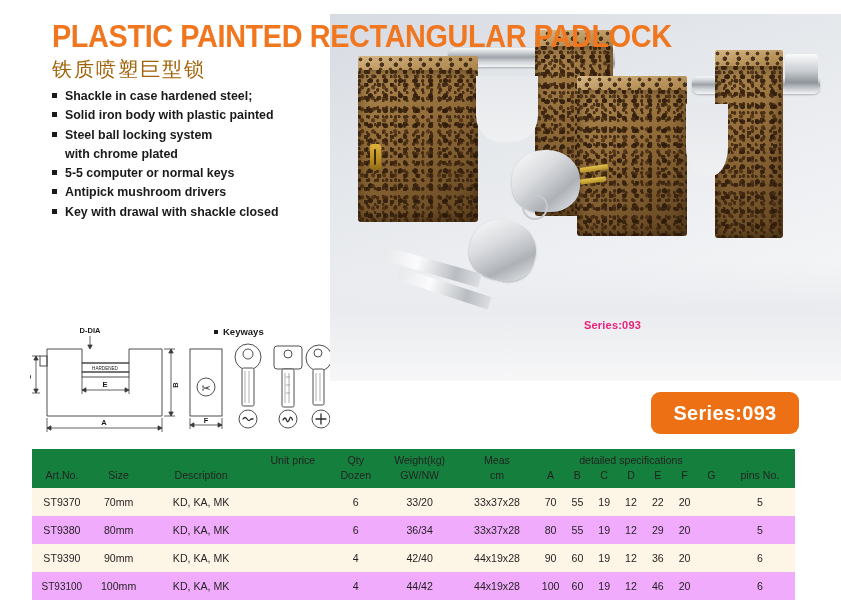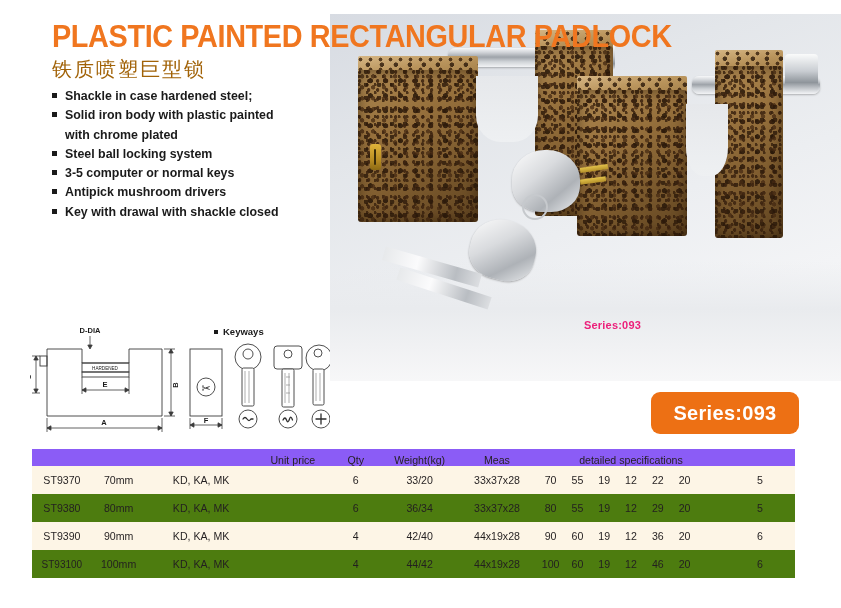--- a/index.html
+++ b/index.html
@@ -73,26 +73,26 @@
   .tech{position:absolute;left:30px;top:315px;width:300px;height:125px;}
   .tech svg{display:block;}
   .keyways-label{position:absolute;left:214px;top:326px;font-size:9.5px;font-weight:bold;
       color:#1a1a1a;padding-left:9px;}
   .keyways-label .sq{position:absolute;left:0;top:4px;width:4px;height:4px;background:#1a1a1a;}
 
   
   .tbl{position:absolute;left:32px;top:449px;width:763px;border-collapse:collapse;
       font-size:10.6px;color:#231f20;}
   .tbl th,.tbl td{padding:0;text-align:center;font-weight:normal;}
-  .thead-row{background:#8b5cf6;}
+  .thead-row{background:#15803d;}
   .thead-row th{height:17px;vertical-align:bottom;line-height:12px;}
   .thead-row.r2 th{height:19px;vertical-align:top;padding-top:3px;}
   .tbl tbody tr{height:28px;}
   .row-odd{background:#fdf5e6;}
-  .row-even{background:#4d7c0f;}
+  .row-even{background:#f0abfc;}
   .tbl td.art{font-size:10.6px;}
   .tbl td.small{font-size:10px;}
 </style>
 </head>
 <body>
 
 <div class="photo-panel">
   <div class="photo-floor"></div>
 
   <div>
@@ -128,23 +128,23 @@
 
   <span class="series-photo-tag">Series:093</span>
 </div>
 
 <div class="title">PLASTIC PAINTED RECTANGULAR PADLOCK</div>
 <div class="subtitle">铁质喷塑巨型锁</div>
 
 <div class="features">
   <div class="feat"><span class="sq"></span><span>Shackle in case hardened steel;</span></div>
   <div class="feat"><span class="sq"></span><span>Solid iron body with plastic painted</span></div>
+  <div class="feat"><span class="sq"></span><span>Steel ball locking system</span></div>
   <div class="feat cont"><span>with chrome plated</span></div>
-  <div class="feat"><span class="sq"></span><span>Steel ball locking system</span></div>
-  <div class="feat"><span class="sq"></span><span>3-5 computer or normal keys</span></div>
+  <div class="feat"><span class="sq"></span><span>5-5 computer or normal keys</span></div>
   <div class="feat"><span class="sq"></span><span>Antipick mushroom drivers</span></div>
   <div class="feat"><span class="sq"></span><span>Key with drawal with shackle closed</span></div>
 </div>
 
 <div class="series-badge">Series:093</div>
 
 <div class="tech">
 <svg width="300" height="125" viewBox="0 0 300 125">
   <g stroke="#3b3b3b" fill="none" stroke-width="0.9">
 
@@ -256,20 +256,37 @@
       <th></th>
       <th></th>
       <th></th>
       <th>Unit price</th>
       <th>Qty</th>
       <th>Weight(kg)</th>
       <th>Meas</th>
       <th colspan="7">detailed specifications</th>
       <th></th>
     </tr>
+    <tr class="thead-row r2">
+      <th>Art.No.</th>
+      <th>Size</th>
+      <th>Description</th>
+      <th></th>
+      <th>Dozen</th>
+      <th>GW/NW</th>
+      <th>cm</th>
+      <th>A</th>
+      <th>B</th>
+      <th>C</th>
+      <th>D</th>
+      <th>E</th>
+      <th>F</th>
+      <th>G</th>
+      <th>pins No.</th>
+    </tr>
   </thead>
   <tbody>
     <tr class="row-odd">
       <td class="art">ST9370</td>
       <td>70mm</td>
       <td>KD, KA, MK</td>
       <td></td>
       <td>6</td>
       <td>33/20</td>
       <td>33x37x28</td>

